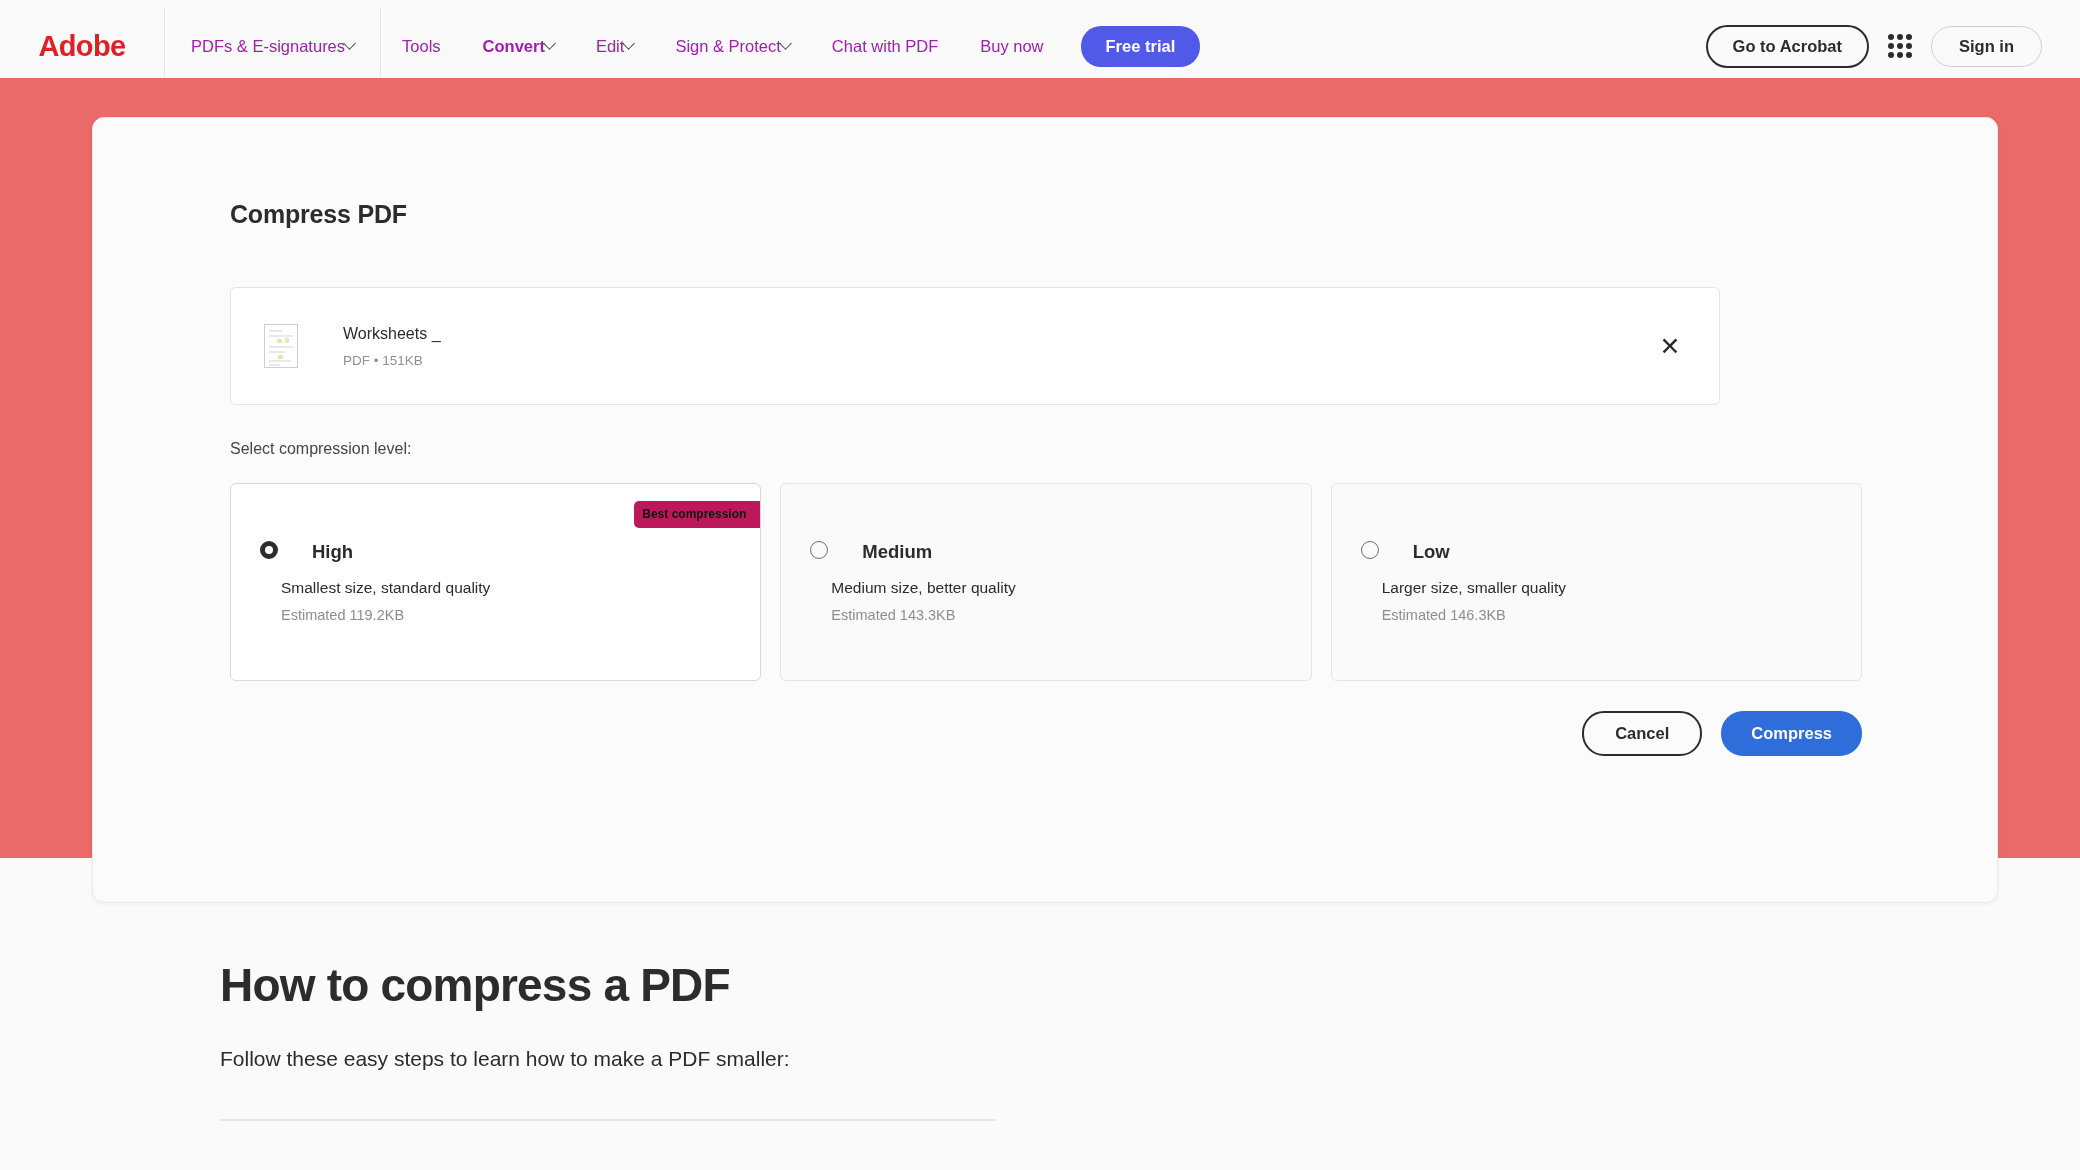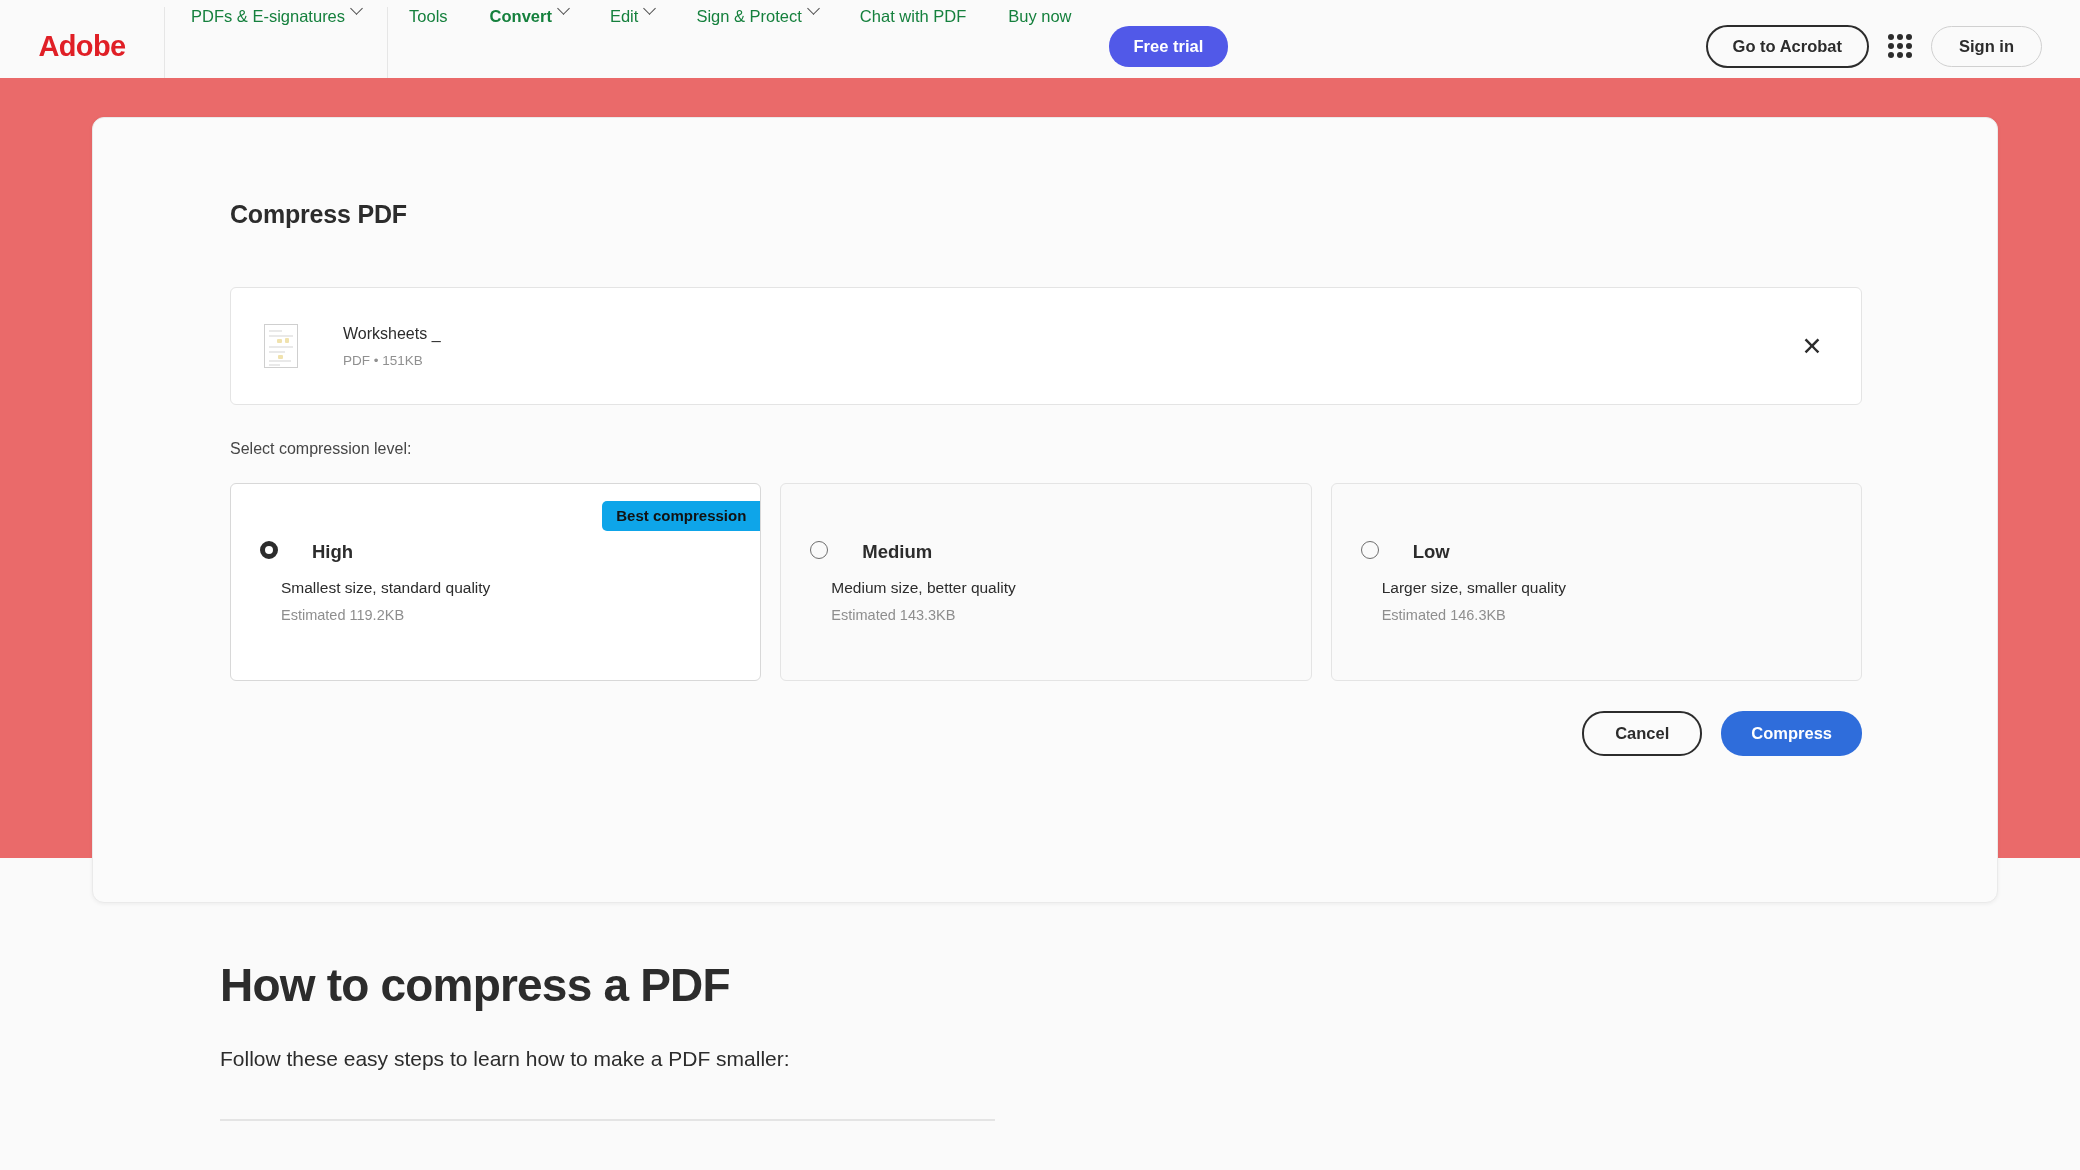--- a/index.html
+++ b/index.html
@@ -24,23 +24,23 @@
     border-right: 1px solid #e6e6e6;
   }
   .adobe-logo {
     font-size: 29px; font-weight: bold; color: #e01f26;
     letter-spacing: -0.6px; font-family: "Liberation Sans", sans-serif;
   }
   .nav {
     display: flex; align-items: stretch; height: 78px;
   }
   .nav-item {
-    display: flex; align-items: flex-start; gap: 7px;
+    display: flex; align-items: center; 
     padding: 0 21px; height: 78px;
-    font-size: 16.5px; color: #15803d; cursor: pointer;
+    font-size: 16.5px; color: #a21caf; cursor: pointer;
     position: relative; white-space: nowrap;
   }
   .nav-item.first { border-right: 1px solid #e6e6e6; padding: 0 26px 0 26px; }
   .nav-item.active { font-weight: bold; }
   .nav-item.active::after {
     content: ""; position: absolute; left: 21px; right: 21px; bottom: 0;
     height: 3px; background: #2c2c2c;
   }
   .chev {
     display: inline-block; width: 9px; height: 9px;
@@ -98,21 +98,21 @@
     box-shadow: 0 1px 4px rgba(0,0,0,0.06);
   }
   .tool-inner { padding: 82px 0 0 137px; }
   .tool-title {
     font-size: 25px; font-weight: bold; color: #2c2c2c;
     letter-spacing: -0.2px;
   }
 
   
   .file-row {
-    margin-top: 58px; width: 1632px; height: 118px;
+    margin-top: 58px; width: 1490px; height: 118px;
     background: #fff; border: 1px solid #e4e4e4; border-radius: 6px;
     display: flex; align-items: center; padding: 0 32px 0 33px;
   }
   .thumb {
     width: 34px; height: 44px; background: #fff;
     border: 1px solid #cfcfcf; flex: 0 0 auto;
     position: relative; overflow: hidden;
   }
   .thumb .ln { position: absolute; background: #e9e9e9; height: 2px; left: 4px; }
   .thumb .dot { position: absolute; background: #f0e2ae; border-radius: 1px; }
@@ -134,23 +134,23 @@
     margin-top: 25px; display: flex; gap: 19px; width: 1632px;
   }
   .opt {
     flex: 1 1 0; height: 198px;
     background: #fafafa; border: 1px solid #e4e4e4; border-radius: 6px;
     position: relative; cursor: pointer; overflow: hidden;
   }
   .opt.selected { background: #fff; border-color: #d8d8d8; }
   .badge {
     position: absolute; top: 17px; right: 0;
-    background: #0ea5e9; color: #121212;
-    font-size: 15px; font-weight: bold;
-    padding: 6px 14px 7px 14px;
+    background: #be185d; color: #121212;
+    font-size: 12px; font-weight: bold;
+    padding: 6px 14px 7px 8px;
     border-radius: 5px 0 0 5px;
     white-space: nowrap;
   }
   .opt-head {
     display: flex; align-items: flex-start; gap: 34px;
     padding: 57px 0 0 29px;
   }
   .radio {
     width: 18px; height: 18px; border-radius: 50%;
     border: 1.8px solid #6e6e6e; background: #fafafa;

